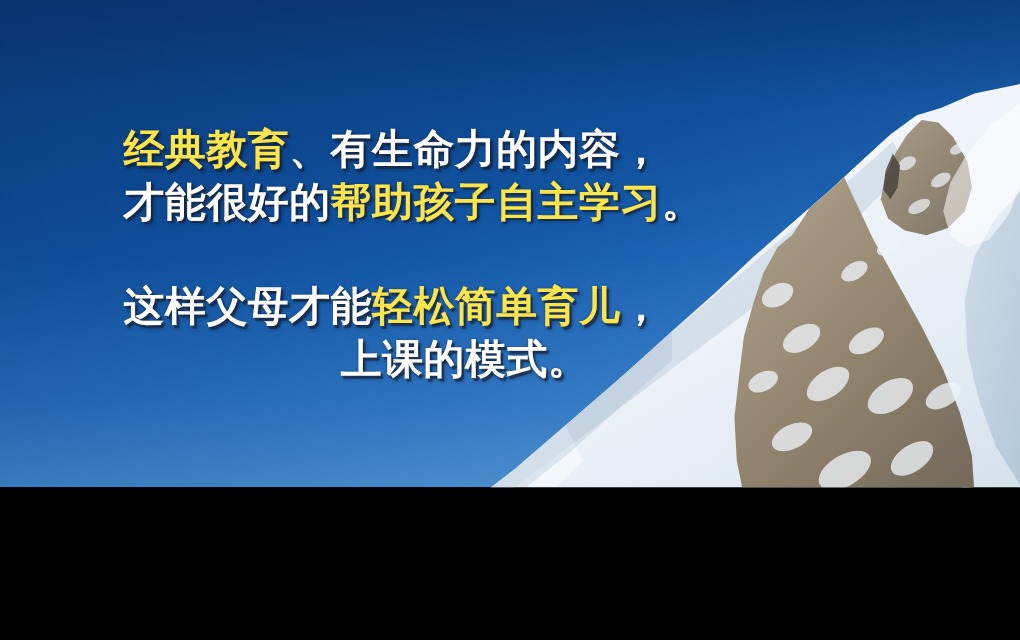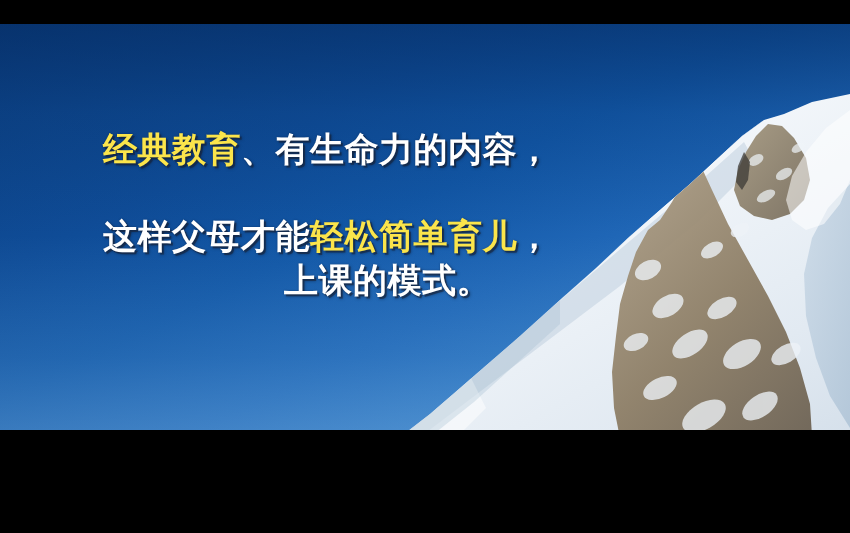--- a/index.html
+++ b/index.html
@@ -76,21 +76,21 @@
     color: #fbe54b;
     text-shadow:
        2px 2px 0 rgba(25,35,55,0.55),
        2px 2px 3px rgba(10,20,40,0.50),
        0 0 2px rgba(20,40,70,0.45);
   }
 </style>
 </head>
 <body>
 
-<div id="stage" style="width: 850px; height: 406px; margin-top: 24px;">
+<div id="stage" style="width: 850px; height: 406px;">
 
   <div class="sky"></div>
   <div class="sky-tint"></div>
 
   <div class="mountain-wrap">
     <svg class="mountain-svg" viewBox="0 0 850 533" preserveAspectRatio="none">
       <defs>
         <linearGradient id="snowMain" x1="0.15" y1="0.1" x2="0.85" y2="1">
           <stop offset="0%" stop-color="#ffffff"></stop>
           <stop offset="35%" stop-color="#f2f6fa"></stop>
@@ -218,20 +218,21 @@
         <path d="M196,533 L292,484 L386,424 L474,352 L560,276
                  L560,300 L474,378 L386,448 L292,506 L230,533 Z" fill="#9fb8cd" opacity="0.30"></path>
       </g>
     </svg>
   </div>
 
   <div class="text-block">
 
     <div class="para">
       <div class="line"><span class="hl">经典教育</span><span>、有生命力的内容，</span></div>
+      <div class="line"><span>才能很好的</span><span class="hl">帮助孩子自主学习</span><span>。</span></div>
     </div>
 
     <div class="para second">
       <div class="line"><span>这样父母才能</span><span class="hl">轻松简单育儿</span><span>，</span></div>
       <div class="line indent"><span>上课的模式。</span></div>
     </div>
 
   </div>
 
 </div>

